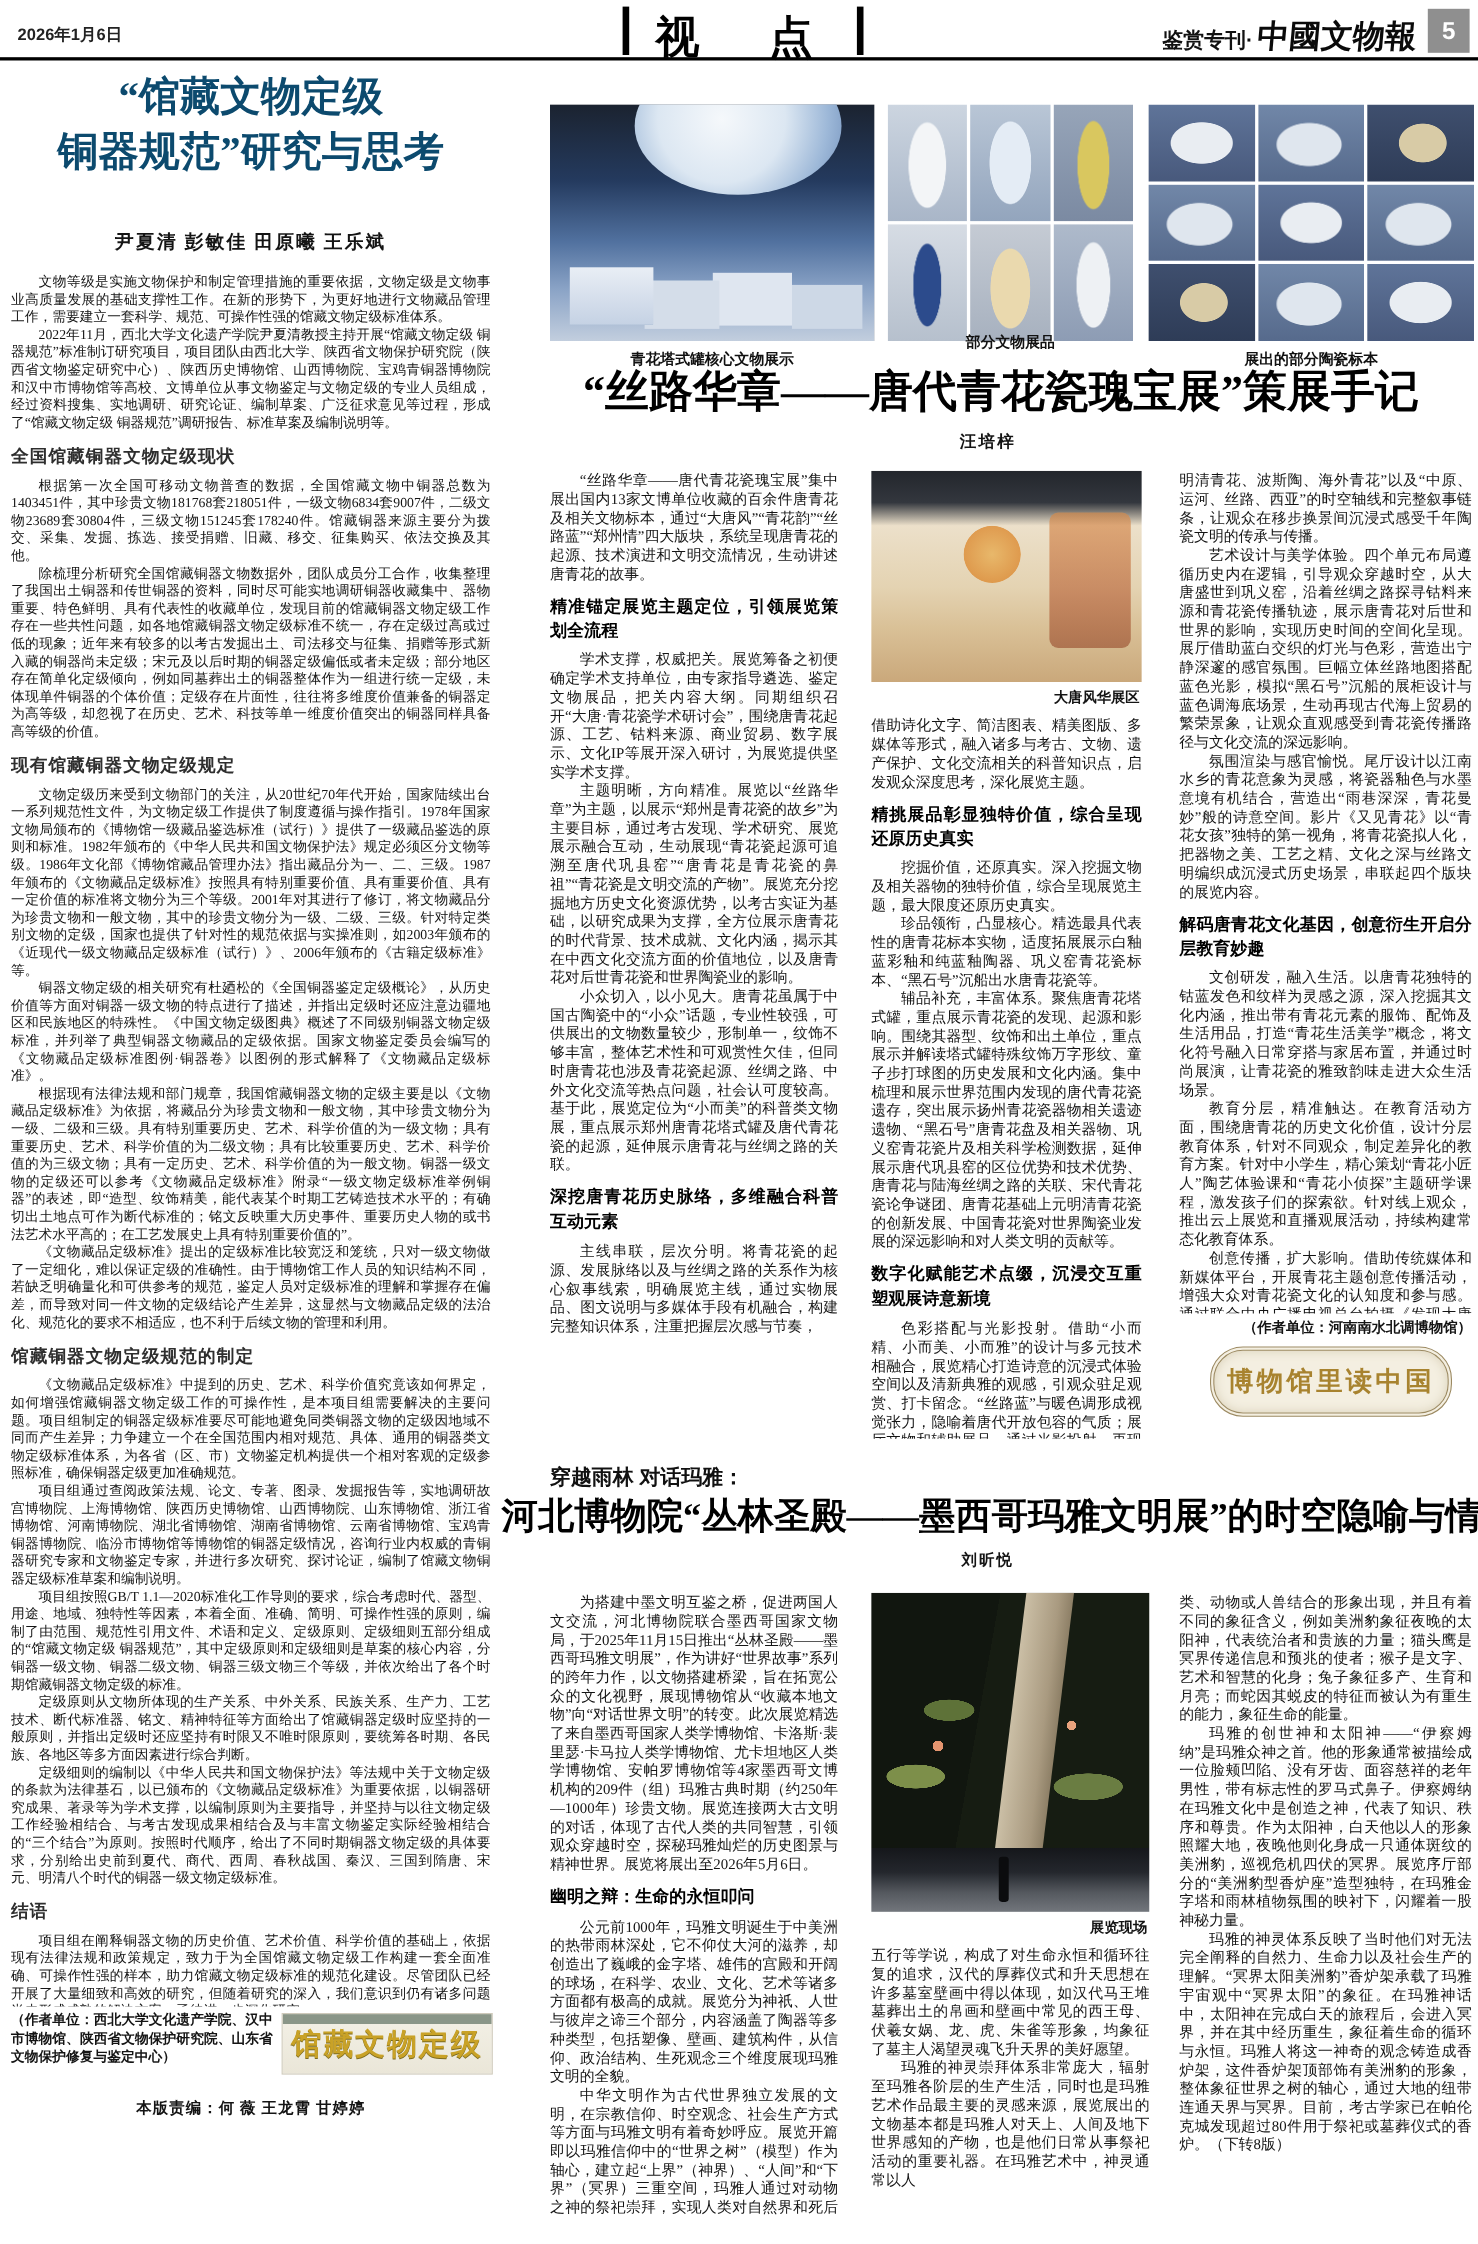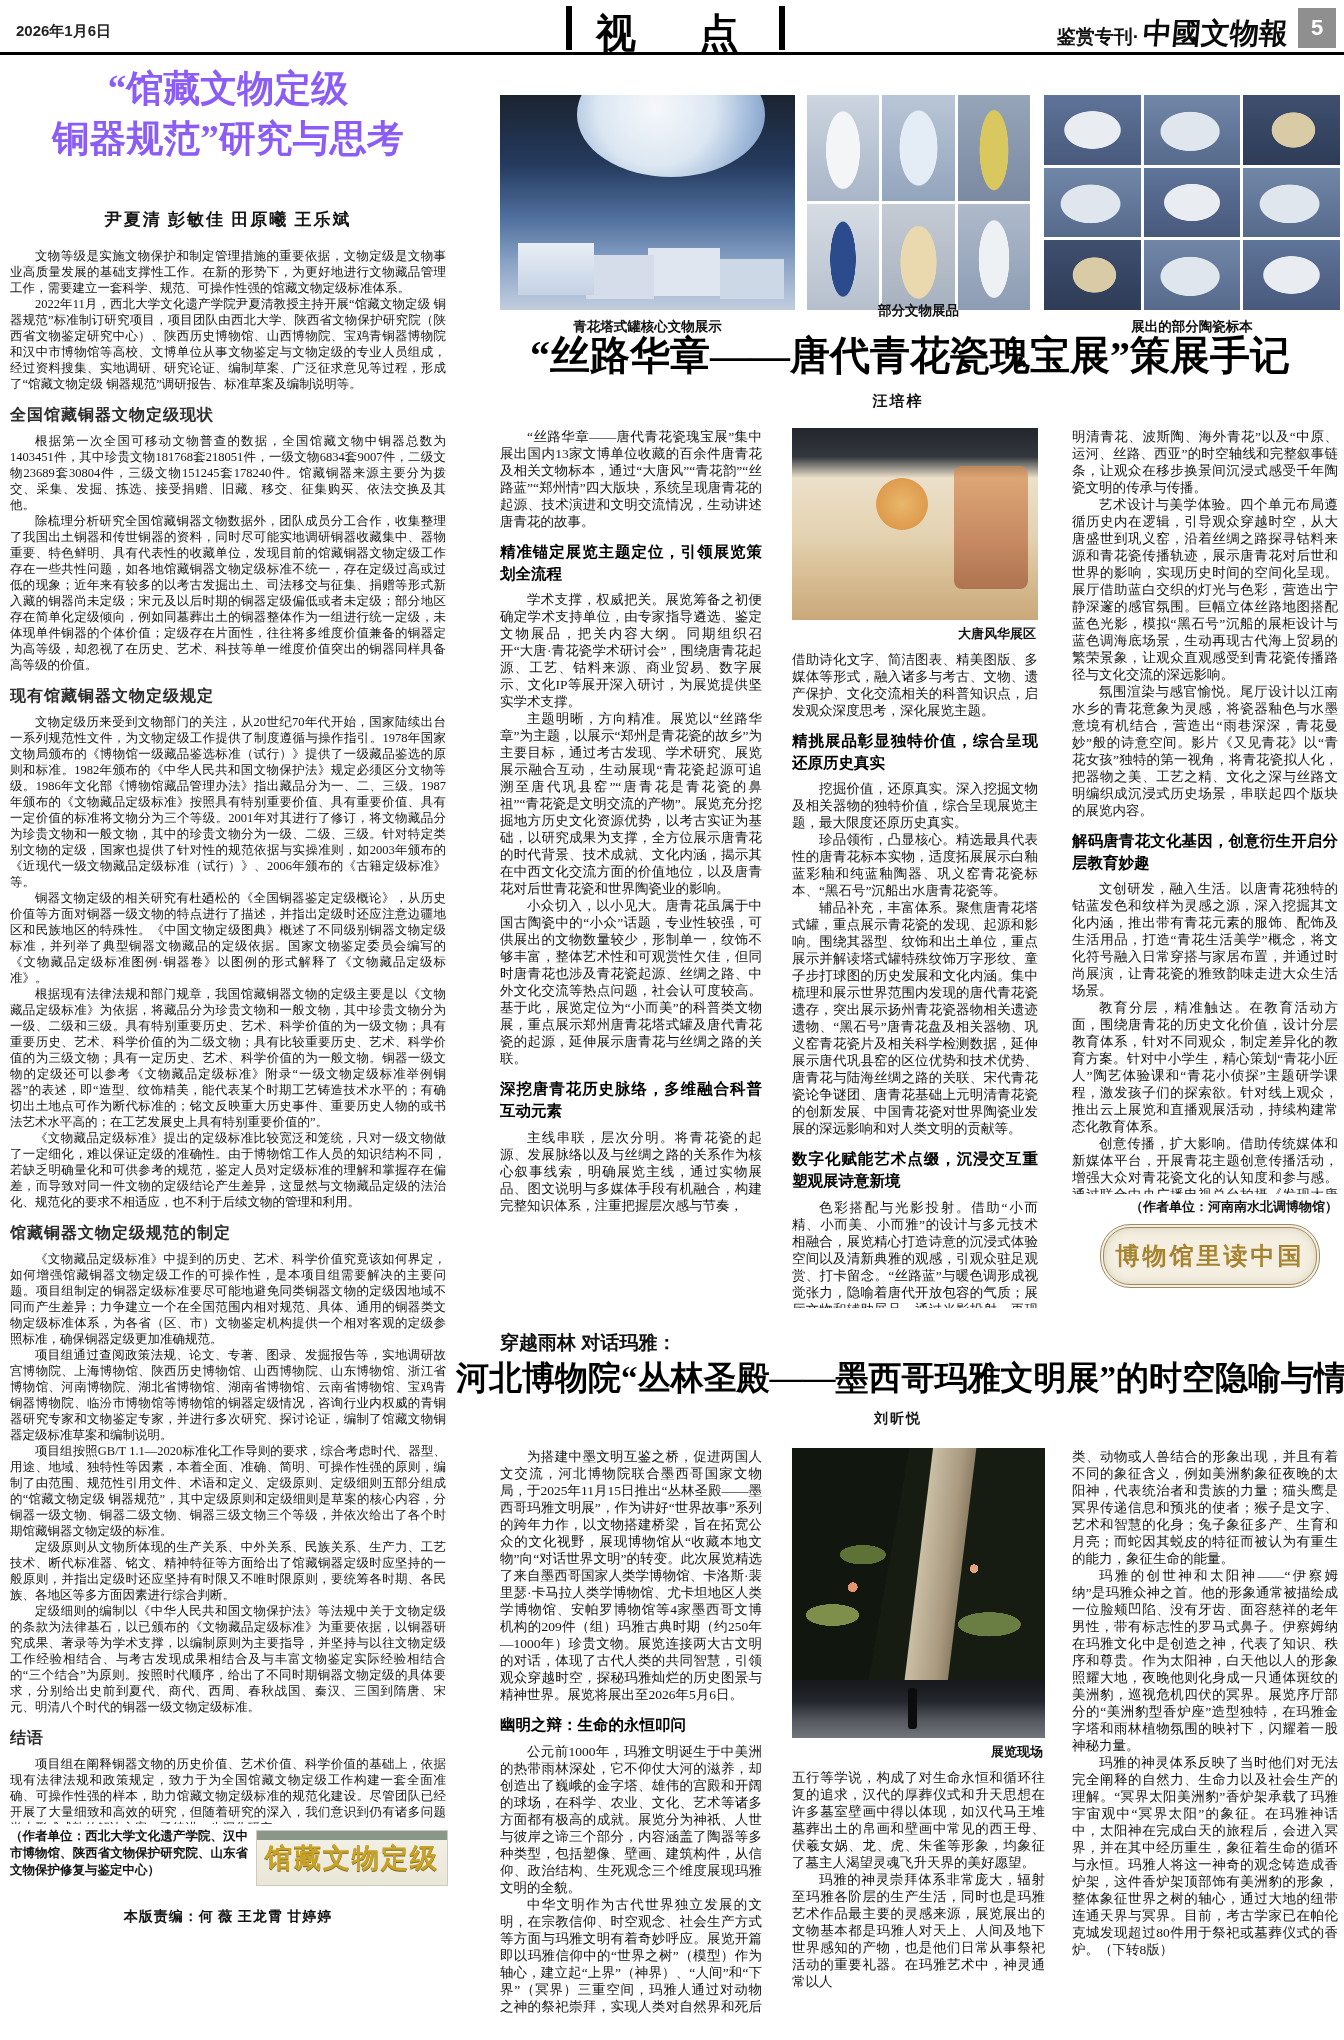--- a/index.html
+++ b/index.html
@@ -13,21 +13,21 @@
   .mast-title{font:900 40px "Liberation Sans",sans-serif;letter-spacing:26px;color:#000;
               padding-left:10px;white-space:nowrap;}
   .hdr-right{right:56px;top:14px;display:flex;align-items:baseline;gap:4px;white-space:nowrap;}
   .ed-label{font:700 19px "Liberation Sans",sans-serif;color:#111;}
   .paper-name{font:900 29px "Liberation Serif",serif;color:#0a0a0a;display:inline-block;transform:skewX(-5deg);}
   .page-box{right:8px;top:8px;width:38px;height:40px;background:#8f8f8f;color:#fff;
             display:flex;align-items:center;justify-content:center;font:700 22px "Liberation Sans",sans-serif;}
   .hdr-rule{left:0;top:52px;width:1344px;height:3px;background:#000;}
   
   .a1-title{left:8px;top:64px;width:440px;text-align:center;font-weight:700;font-size:37px;
-            line-height:1.34;color:#8b5cf6;}
+            line-height:1.34;color:#0c4a6e;}
   .a1-authors{left:8px;top:208px;width:440px;text-align:center;font-weight:700;font-size:17px;letter-spacing:2px;}
   .a1-body{left:10px;top:248px;width:436px;height:1576px;overflow:hidden;
            font-size:12.5px;line-height:16px;text-align:justify;}
   .para{margin:0;text-indent:2em;}
   .para-nc{margin:0;text-indent:0;}
   .sechead{font:700 16px "Liberation Sans",sans-serif;color:#2e2e2e;letter-spacing:1px;
            margin:13px 0 7px;text-indent:0;}
   .subhead{font:700 15.5px "Liberation Sans",sans-serif;color:#000;line-height:1.4;
            margin:11px 0 7px;text-indent:0;}
   .a1-byline{left:10px;top:1828px;width:238px;font-size:12.5px;line-height:17px;font-weight:700;text-align:justify;}

